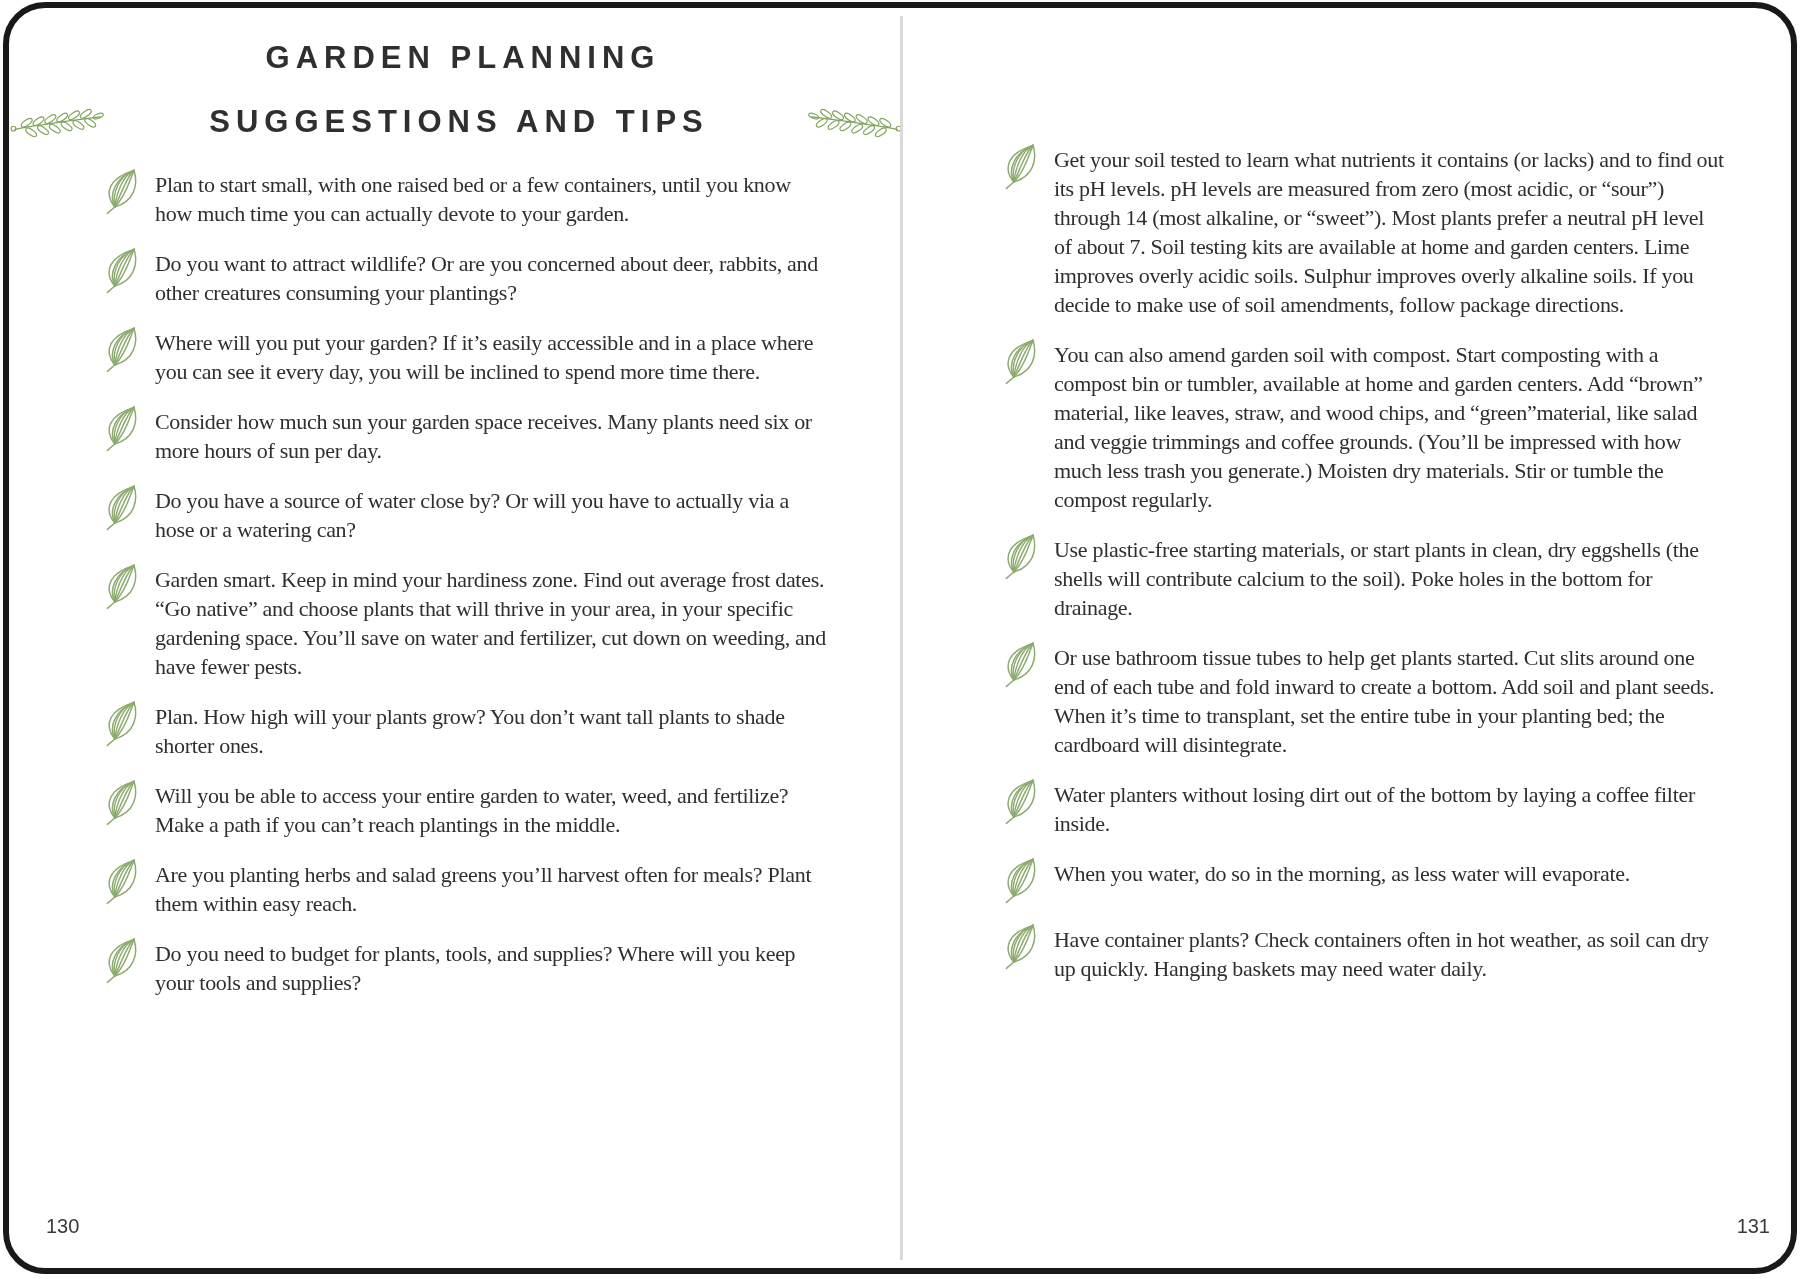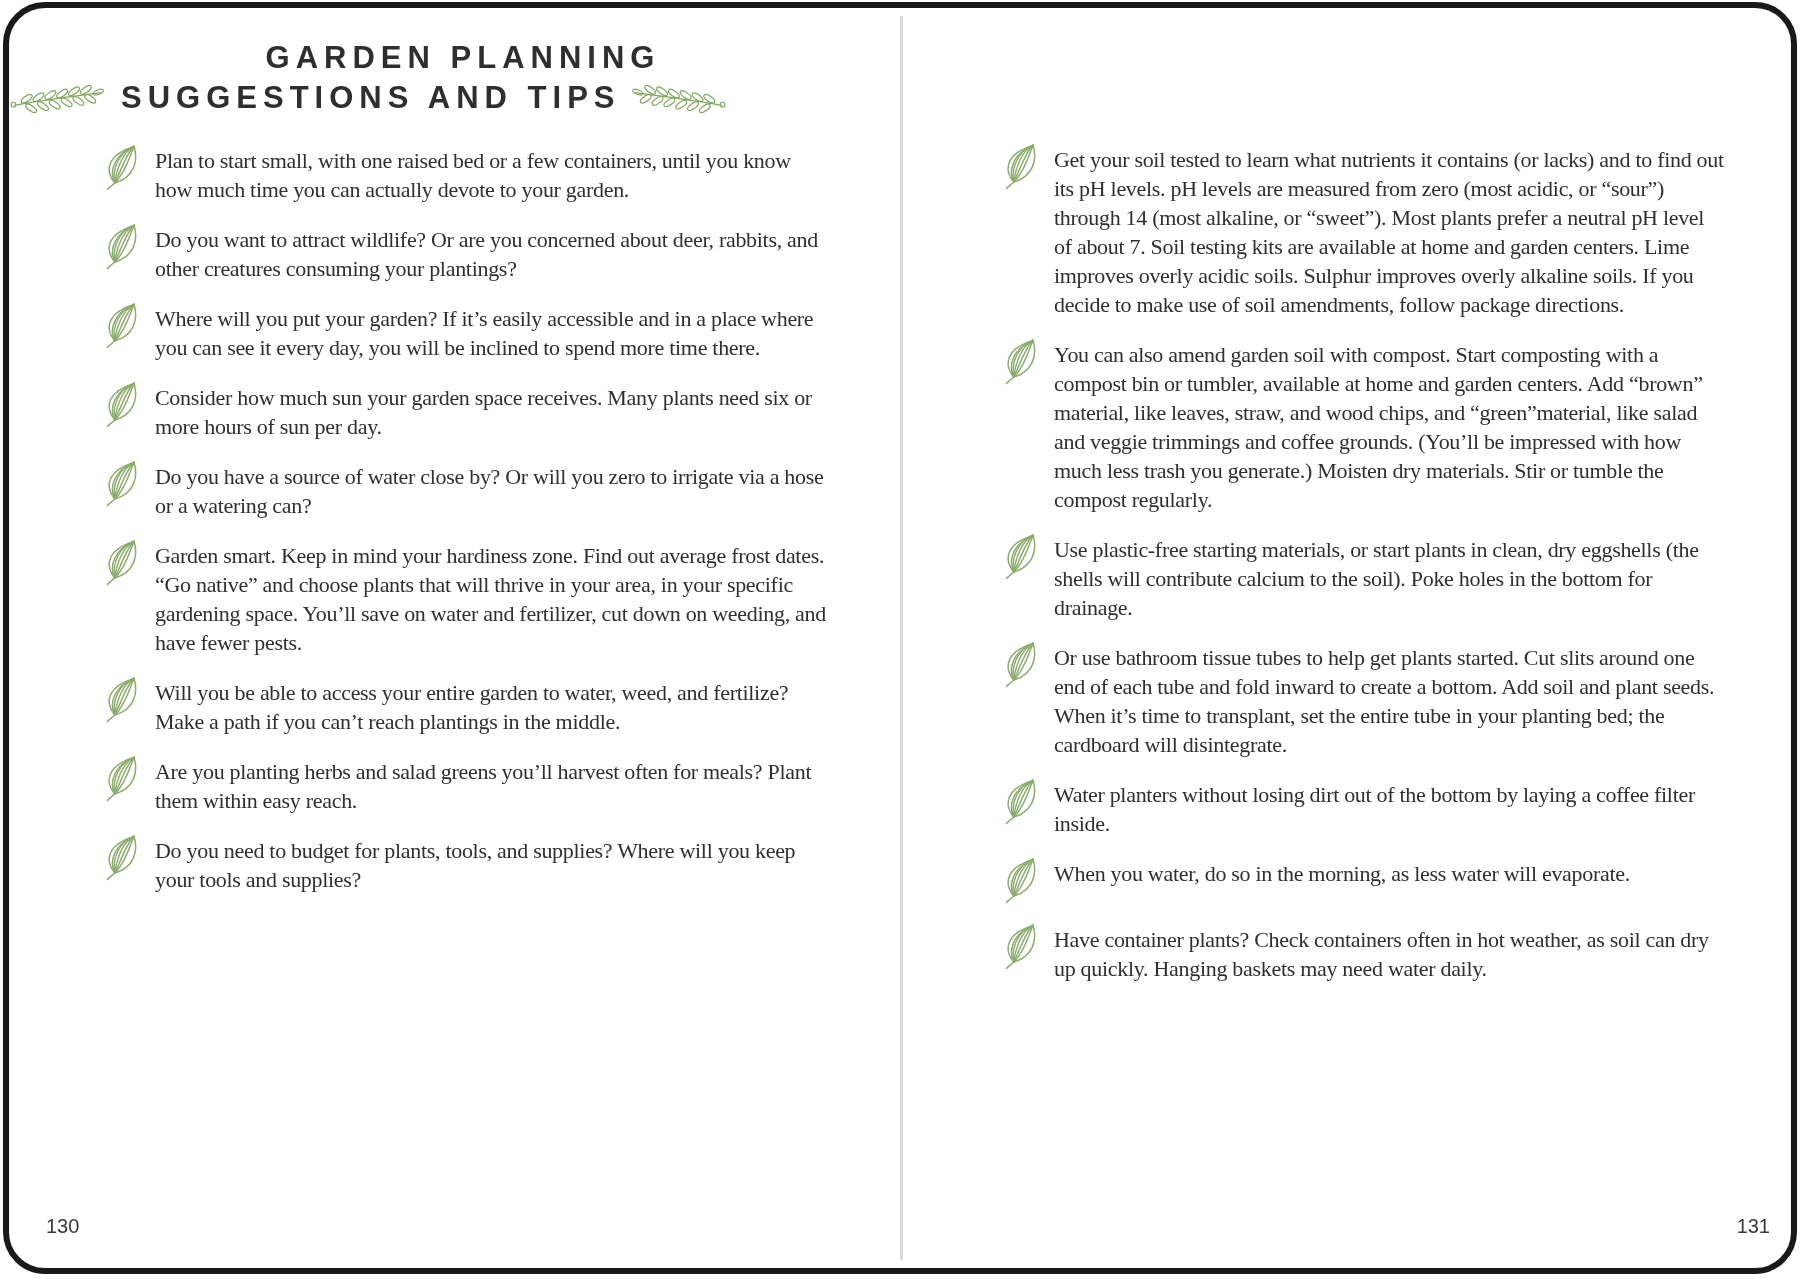--- a/index.html
+++ b/index.html
@@ -33,22 +33,22 @@
     text-align: center;
     color: var(--text, #1e1e1e);
   }
   .title-line1 {
     font-size: 31px; font-weight: bold;
     letter-spacing: 6px;
     line-height: 40px;
     padding-left: 14px;
   }
   .title-line2-row {
-    display: flex; align-items: center; justify-content: flex-start;
-    gap: 10px; line-height: 40px;
+    display: flex; align-items: center; justify-content: space-between;
+    gap: 10px; line-height: 40px; margin-top: 24px;
   }
   .title-line2 {
     font-size: 31px; font-weight: bold;
     letter-spacing: 6px; white-space: nowrap;
     padding-left: 6px;
   }
   .branch { width: 96px; height: 34px; color: var(--branch_green, #7fa55c); flex: 0 0 auto; }
   .branch.flipped { transform: scaleX(-1); }
 
   
@@ -171,30 +171,36 @@
     <svg class="leaf">
       <use href="#leaf-sym"></use>
     </svg>
     <span class="tip-text">Consider how much sun your garden space receives. Many plants need six or more hours of sun per day.</span>
   </li>
 
   <li class="tip">
     <svg class="leaf">
       <use href="#leaf-sym"></use>
     </svg>
-    <span class="tip-text">Do you have a source of water close by? Or will you zero to irrigate via a hose or a watering can?</span>
+    <span class="tip-text">Do you have a source of water close by? Or will you have to actually via a hose or a watering can?</span>
   </li>
 
   <li class="tip">
     <svg class="leaf">
       <use href="#leaf-sym"></use>
     </svg>
     <span class="tip-text">Garden smart. Keep in mind your hardiness zone. Find out average frost dates. “Go native” and choose plants that will thrive in your area, in your specific gardening space. You’ll save on water and fertilizer, cut down on weeding, and have fewer pests.</span>
   </li>
 
+  <li class="tip">
+    <svg class="leaf">
+      <use href="#leaf-sym"></use>
+    </svg>
+    <span class="tip-text">Plan. How high will your plants grow? You don’t want tall plants to shade shorter ones.</span>
+  </li>
 
   <li class="tip">
     <svg class="leaf">
       <use href="#leaf-sym"></use>
     </svg>
     <span class="tip-text">Will you be able to access your entire garden to water, weed, and fertilize? Make a path if you can’t reach plantings in the middle.</span>
   </li>
 
   <li class="tip">
     <svg class="leaf">

